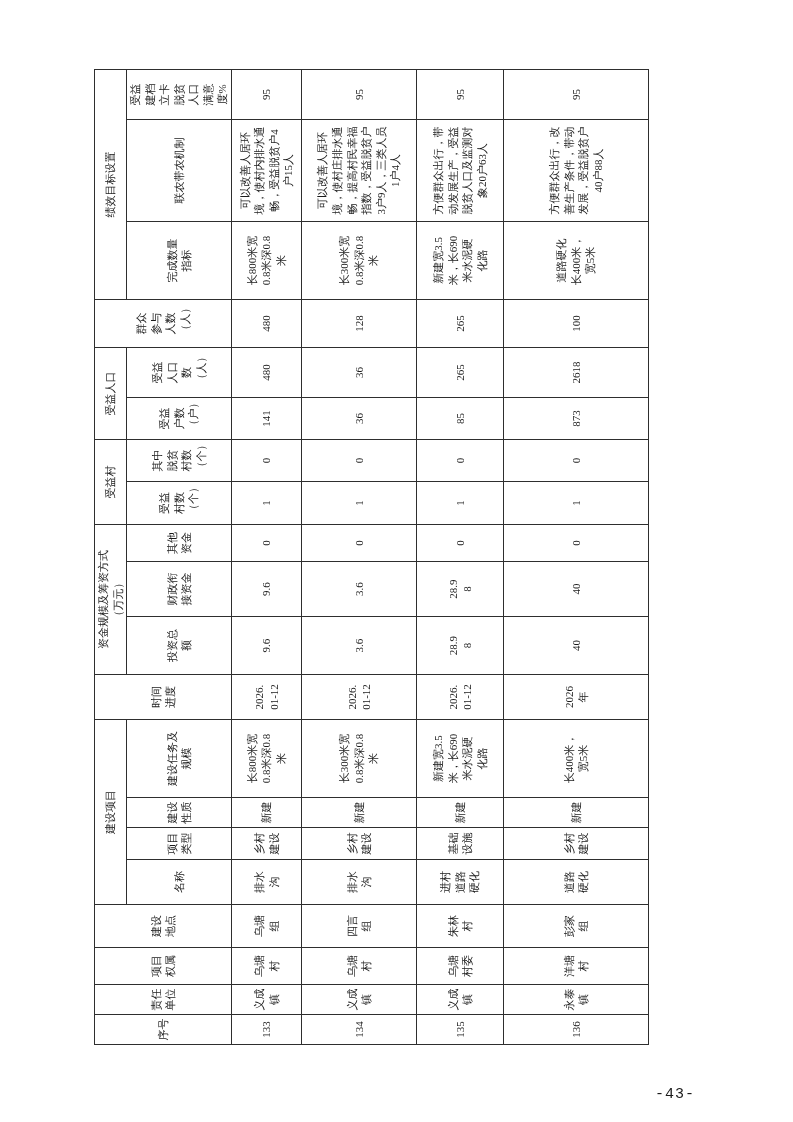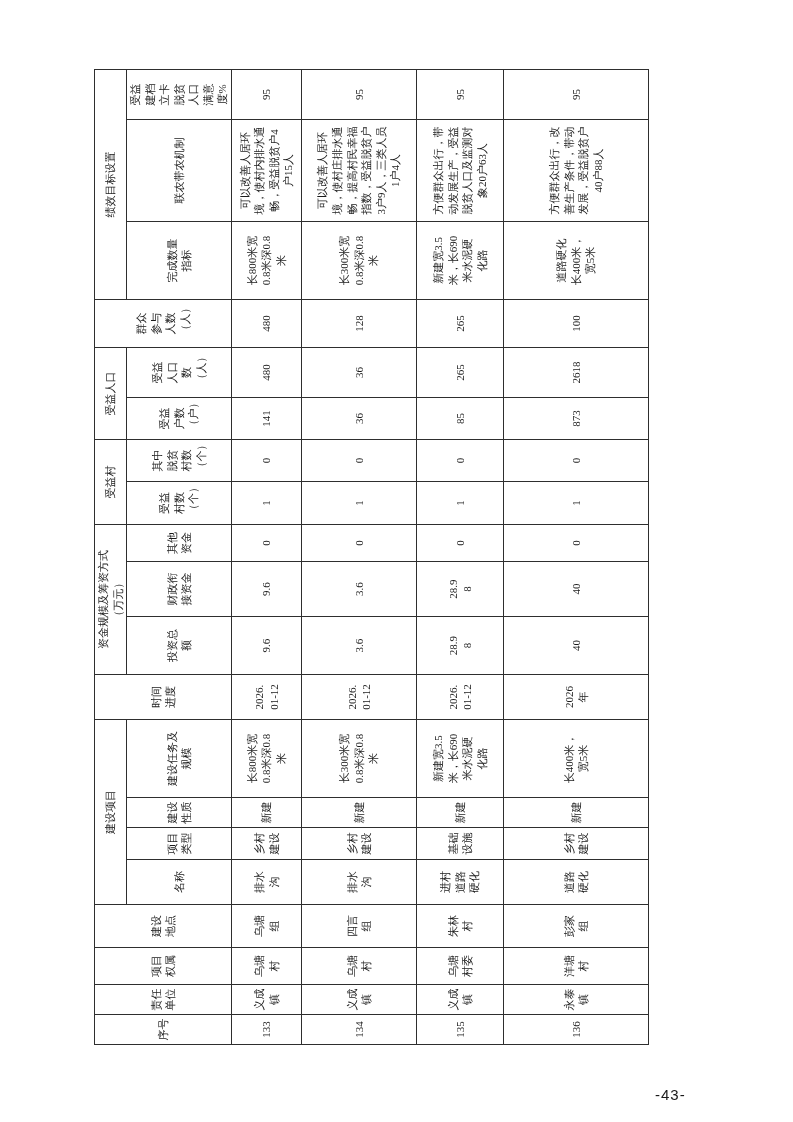--- a/index.html
+++ b/index.html
@@ -5,21 +5,21 @@
   html,body{margin:0;padding:0;background:#ffffff;}
   .page{position:relative;width:793px;height:1122px;background:#fff;overflow:hidden;
         font-family:"Liberation Serif","DejaVu Serif",serif;color:#000;}
   .rotated{position:absolute;left:94px;top:70px;width:975px;height:553px;
            transform-origin:0 0;transform:translateY(975px) rotate(-90deg);}
   table{border-collapse:collapse;table-layout:fixed;width:975px;height:553px;}
   th,td{border:1px solid #2e2e2e;padding:1px 2px;text-align:center;vertical-align:middle;
         font-weight:normal;font-size:11px;line-height:1.32;color:#1a1a1a;}
   .iw{margin:0 auto;}
   .page-number{position:absolute;top:1086px;left:655px;font-size:15px;letter-spacing:1px;
-               font-family:Liberation Sans, sans-serif;color:#1a1a1a;}
+               font-family:Liberation Mono, monospace;color:#1a1a1a;}
 </style>
 </head>
 <body>
 
 <div class="page">
   <div class="rotated">
     <table>
       <colgroup id="cg">
           <col style="width: 30px;">
           <col style="width: 30px;">

